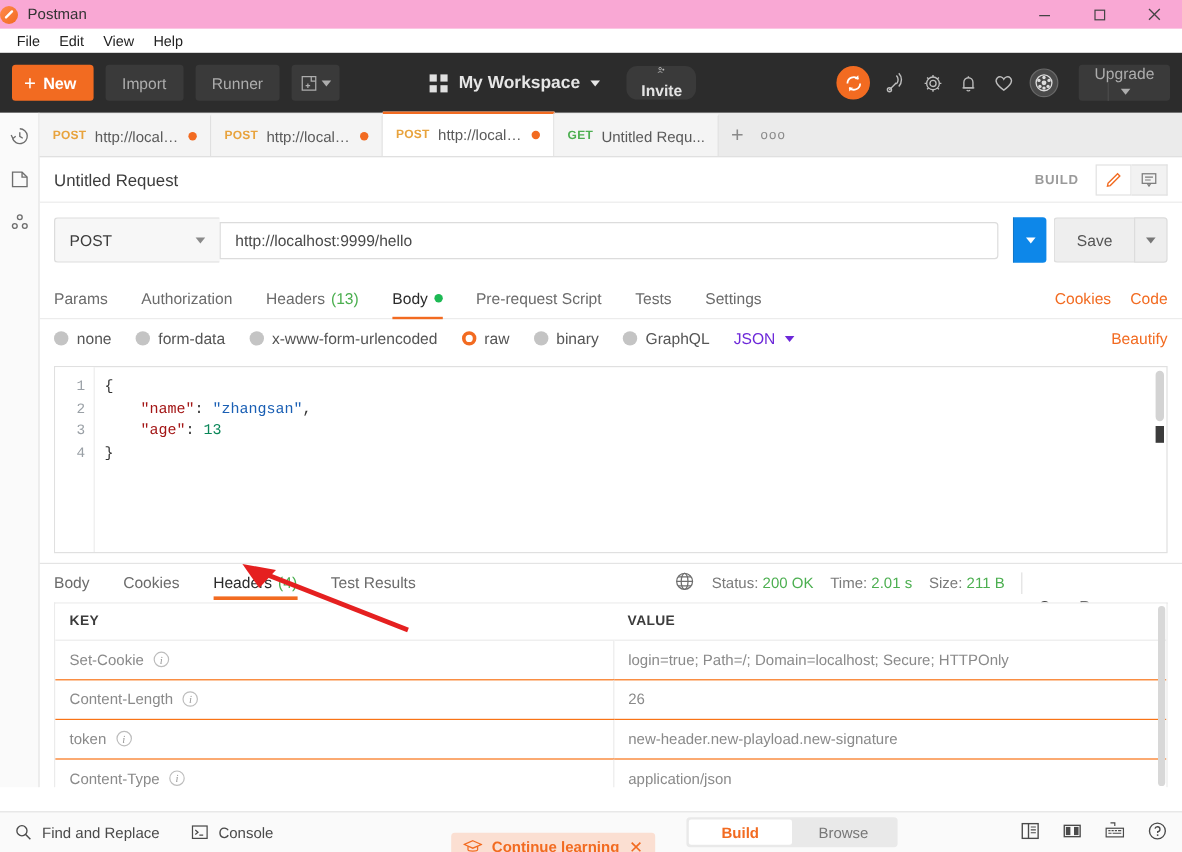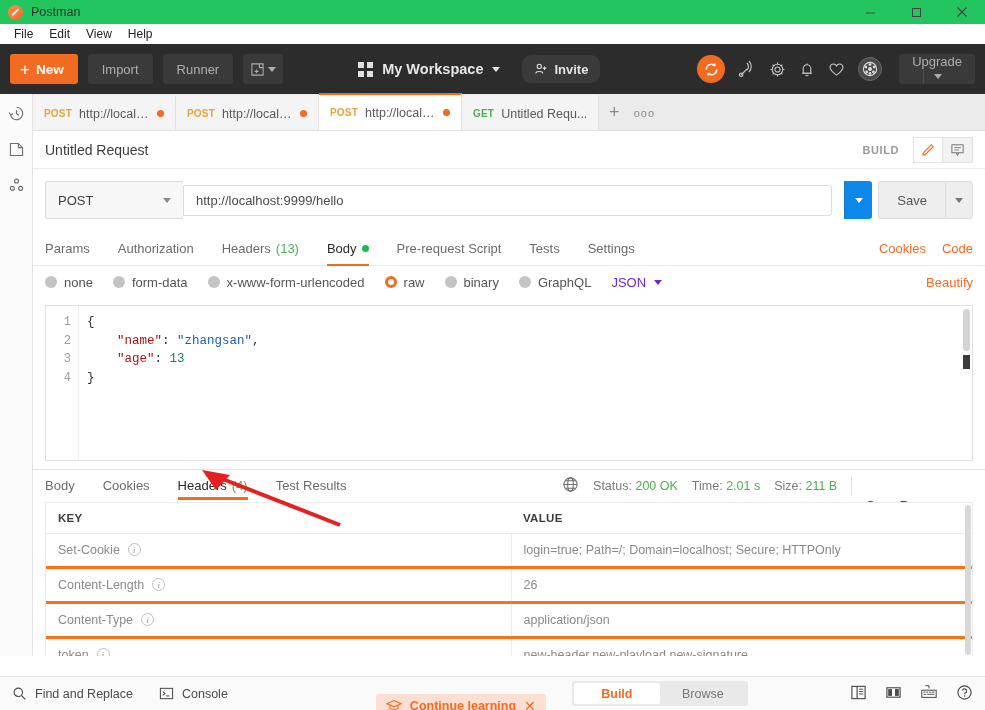--- a/index.html
+++ b/index.html
@@ -9,21 +9,21 @@
     font-size: 13px;
     background: #fff;
     overflow: hidden;
     color: #333;
   }
   body { position: relative; }
 
   
   .titlebar {
     height: 24px; display: flex; align-items: center;
-    background: #22c55e; padding-left: 8px;
+    background: #f9a8d4; 
   }
   .app-logo {
     width: 15px; height: 15px; border-radius: 50%;
     background: linear-gradient(135deg,#ff8a4c 0%, #f26b21 100%);
     position: relative; margin-right: 8px; flex: none;
   }
   .app-logo::after {
     content: ""; position: absolute; left: 3px; top: 6.5px;
     width: 9px; height: 2px; background: #fff; transform: rotate(-45deg);
     border-radius: 1px;
@@ -72,21 +72,21 @@
   }
   .grid-icon { display: grid; grid-template-columns: 6px 6px; gap: 3px; }
   .grid-icon i { width: 6px; height: 6px; background: #e0e0e0; display: block; }
   .caret-sm {
     width: 0; height: 0; border-left: 4px solid transparent;
     border-right: 4px solid transparent; border-top: 5px solid currentColor;
   }
   .invite {
     display: flex; align-items: center; gap: 6px; background: #3a3a3a;
     border-radius: 9px; height: 28px; padding: 0 12px; margin-left: 22px;
-    color: #e3e3e3; font-size: 13px; font-weight: bold;
+    color: #e3e3e3; font-size: 13px; font-weight: bold; flex-direction: column;
   }
   .tb-right { margin-left: auto; display: flex; align-items: center; gap: 13px; }
   .sync-circle {
     width: 28px; height: 28px; border-radius: 50%; background: #f26b21;
     display: flex; align-items: center; justify-content: center;
   }
   .tb-ico { color: #bdbdbd; display: flex; align-items: center; }
   .avatar-circle {
     width: 24px; height: 24px; border-radius: 50%; background: #4a4a4a;
     border: 1px solid #6a6a6a; display: flex; align-items: center;
@@ -310,21 +310,21 @@
     flex: 1; overflow: hidden; position: relative; background: #fff;
   }
   table.hdrtbl { width: 100%; border-collapse: collapse; table-layout: fixed; }
   table.hdrtbl th {
     text-align: left; font-size: 11.5px; color: #3c3c3c; font-weight: bold;
     letter-spacing: .3px; padding: 9px 12px; border-bottom: 1px solid #ebebeb;
     background: #fff;
   }
   table.hdrtbl td {
     font-size: 12.5px; color: #8a8a8a; padding: 9px 12px;
-    border-bottom: 3px solid #f97316; border-right: 1px solid #ebebeb;
+    border-bottom: 1px solid #f97316; border-right: 1px solid #ebebeb;
   }
   table.hdrtbl td:last-child, table.hdrtbl th:last-child { border-right: none; }
   table.hdrtbl th:first-child, table.hdrtbl td:first-child { width: 465px; }
   .key-cell { display: flex; align-items: center; gap: 8px; }
   .info-ico {
     width: 13px; height: 13px; border-radius: 50%; border: 1px solid #bdbdbd;
     color: #9a9a9a; font-size: 9px; display: inline-flex; align-items: center;
     justify-content: center; font-style: italic; font-family: "Liberation Serif", serif;
     flex: none;
   }
@@ -722,34 +722,34 @@
                 <span class="key-cell">
                   <span>Content-Length</span>
                   <span class="info-ico">i</span>
                 </span>
               </td>
               <td>26</td>
             </tr>
             <tr>
               <td>
                 <span class="key-cell">
+                  <span>token</span>
+                  <span class="info-ico">i</span>
+                </span>
+              </td>
+              <td>new-header.new-playload.new-signature</td>
+            </tr>
+            <tr>
+              <td>
+                <span class="key-cell">
                   <span>Content-Type</span>
                   <span class="info-ico">i</span>
                 </span>
               </td>
               <td>application/json</td>
-            </tr>
-            <tr>
-              <td>
-                <span class="key-cell">
-                  <span>token</span>
-                  <span class="info-ico">i</span>
-                </span>
-              </td>
-              <td>new-header.new-playload.new-signature</td>
             </tr>
           </tbody>
       </table>
       <div class="tbl-scroll"></div>
     </div>
 
   </div>
 </div>
 
 <svg class="anno" style="left:200px; top:470px; width:145px; height:60px;" viewBox="0 0 145 60">

